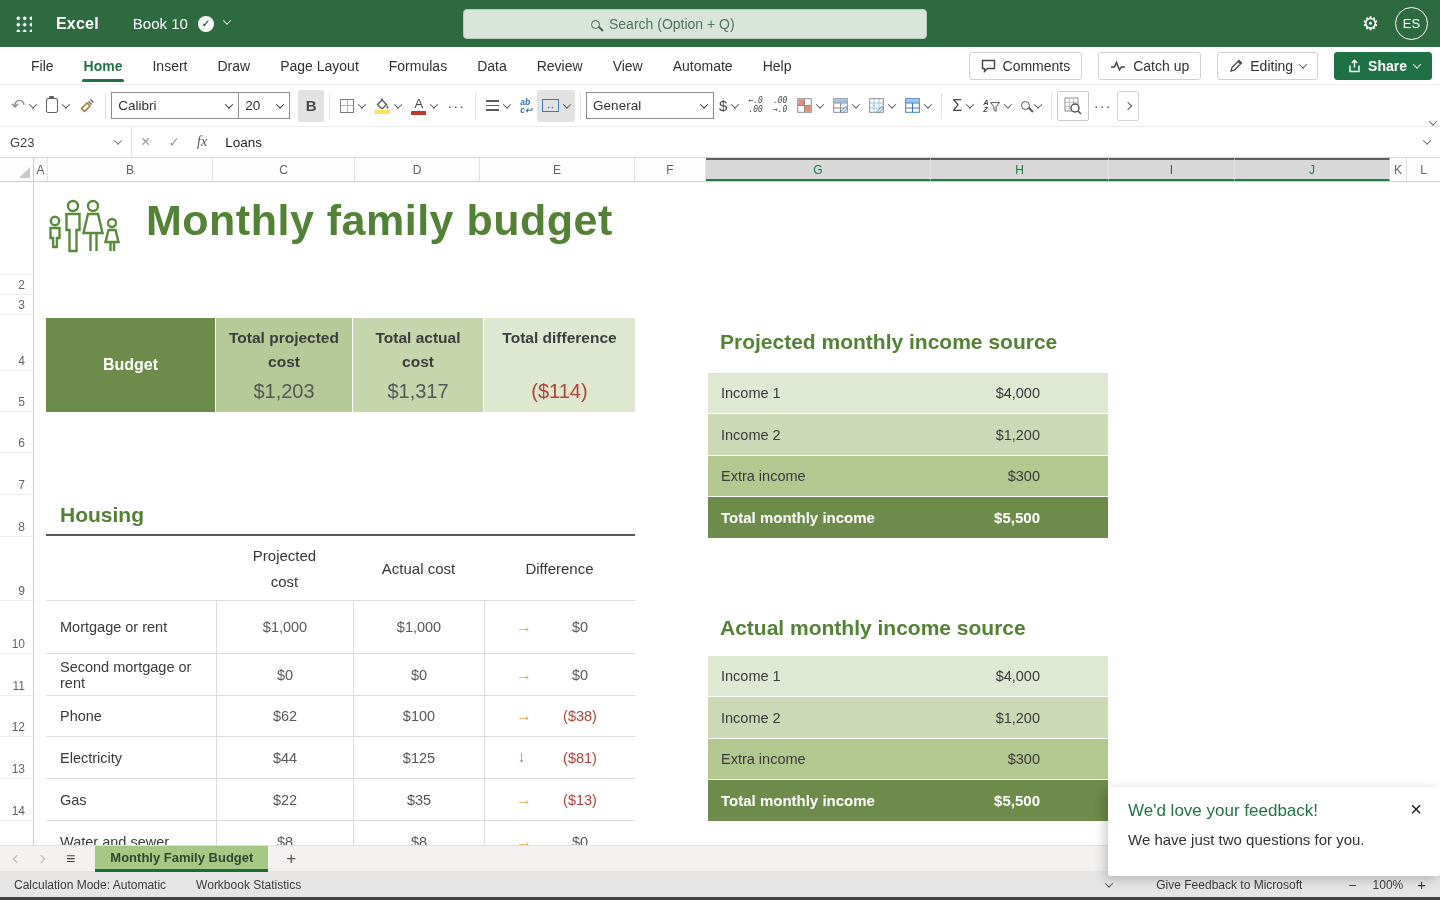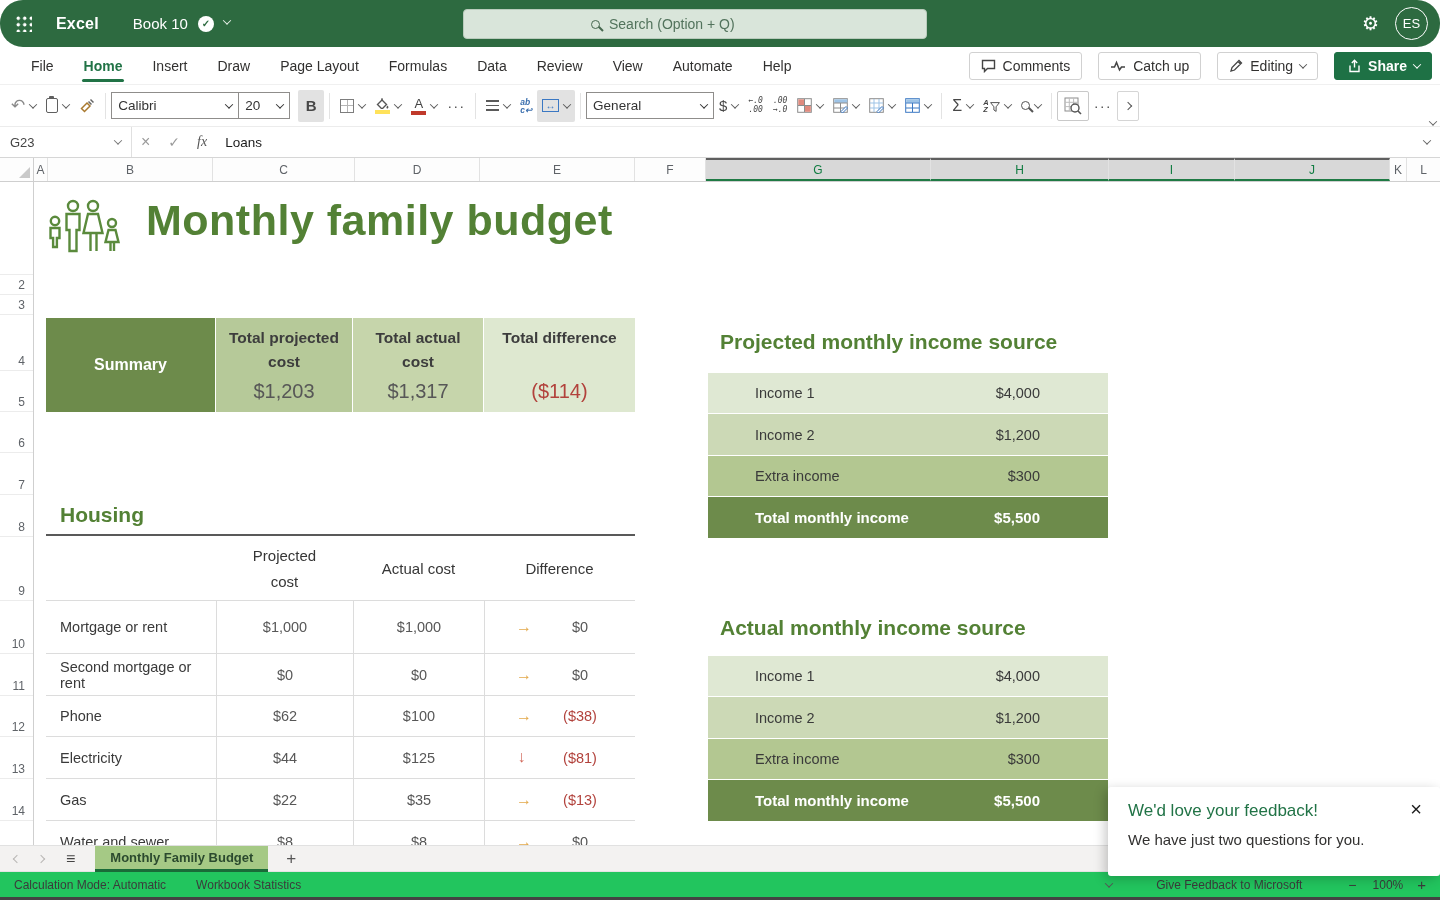--- a/index.html
+++ b/index.html
@@ -1,21 +1,21 @@
 <!DOCTYPE html>
 <html><head>
 <meta charset="utf-8">
 <style>
   * { margin:0; padding:0; box-sizing:border-box; }
   html,body { width:1440px; height:900px; overflow:hidden; }
   body { font-family:"Liberation Sans", sans-serif; background:#fff; }
   .screen { position:relative; width:1440px; height:900px; background:#fff; overflow:hidden; }
 
   
-  .topbar { position:relative; height:47px; background:#2d6a40; display:flex; align-items:center; color:#fff;border-radius:23px; }
+  .topbar { position:relative; height:47px; background:#2d6a40; display:flex; align-items:center; color:#fff; }
   .waffle { width:17px; height:17px; margin-left:15px;
     background:radial-gradient(circle, #fff 1.7px, transparent 2px) 0 0/6.5px 6.5px; }
   .appname { font-size:16px; font-weight:bold; margin-left:24px; letter-spacing:.2px; }
   .docname { font-size:15px; margin-left:34px; }
   .savebadge { width:16px; height:16px; border-radius:50%; background:#fff; color:#2d6a40;
     font-size:10px; display:flex; align-items:center; justify-content:center; margin-left:10px; font-weight:bold; }
   .chev { display:inline-block; width:6px; height:6px; border-right:1.4px solid currentColor;
     border-bottom:1.4px solid currentColor; transform:rotate(45deg) translate(-1px,-1px); }
   .topchev { margin-left:10px; margin-top:-4px; color:#e8f0e8; }
   .searchbox { position:absolute; left:463px; top:9px; width:464px; height:30px; background:#d9e5da;
@@ -132,36 +132,36 @@
   .hc.p { width:137px; } .hc.a { width:131px; } .hc.d { width:151px; }
   .hrow .hc.p, .hrow .hc.a, .hrow .hc.d { border-left:1px solid #dcdcdc; align-self:stretch; }
   .hhead .wrapcell { width:84px; line-height:1.7; }
   .diffcell { display:flex; align-items:center; justify-content:flex-start; }
   .arrow { font-size:16px; font-weight:bold; color:#e3a94b; margin-left:30px; width:18px; text-align:center; }
   .arrow.down { color:#d2685a; display:inline-block; transform:rotate(90deg); }
   .dv { flex:1; text-align:center; padding-left:6px; padding-right:14px; }
 
   .inc-title { position:absolute; left:686px; font-size:21px; font-weight:bold; color:#538135; }
   .inc-table { position:absolute; left:674px; width:400px; }
-  .incrow { display:flex; align-items:center; border-bottom:1px solid #fff; padding-right:68px; font-size:14.5px; color:#3a3a3a;padding-left:34px; }
+  .incrow { display:flex; align-items:center; border-bottom:1px solid #fff; padding-right:68px; font-size:14.5px; color:#3a3a3a; }
   .incrow .lb { flex:1; padding-left:13px; }
   .sh-lightest { background:#dfe8d3; } .sh-light { background:#ccd9b6; }
   .sh-med { background:#b3c791; } .sh-dark { background:#6d8b4b; color:#fff; font-weight:bold; font-size:15px; }
 
   
   .tabbar { height:26px; background:#f3f2f1; display:flex; align-items:center; border-top:1px solid #e1e1e1; position:relative; }
   .navchev { color:#b8b6b4; margin-left:14px; }
   .navchev.l { transform:rotate(135deg); } .navchev.r { transform:rotate(-45deg); margin-left:18px; }
   .hamb { font-size:16px; color:#444; margin-left:22px; }
   .sheettab { margin-left:20px; height:26px; background:#a5c985; color:#2b4a2e; font-size:13px; font-weight:bold;
     display:flex; align-items:center; padding:0 15px; border-bottom:3px solid #1a6b38; }
   .addsheet { font-size:17px; color:#555; margin-left:18px; }
 
   
-  .statusbar { height:26px; background:#22c55e; border-top:1px solid #e3e3e3; display:flex; align-items:center;
+  .statusbar { height:26px; background:#e5e5e5; border-top:1px solid #e3e3e3; display:flex; align-items:center;
     font-size:12px; color:#3b3b3b; padding:0 14px; }
   .statusbar .left { display:flex; gap:30px; }
   .statusbar .right { margin-left:auto; display:flex; align-items:center; gap:0; }
   .st-chev { color:#555; margin-right:44px; }
   .fb-link { margin-right:46px; }
   .zoom-minus { font-size:14px; margin-right:16px; }
   .zoom-pct { margin-right:14px; }
   .zoom-plus { font-size:15px; }
   .bottomedge { height:3px; background:#434343; }
 
@@ -455,21 +455,21 @@
           <circle cx="47" cy="8" r="5"></circle>
           <path d="M42 16 h10 l4.5 19 h-19 z"></path>
           <path d="M44.5 35 v18 M50.5 35 v18"></path>
           <circle cx="66" cy="25" r="4"></circle>
           <path d="M62.5 32 h7 l3 12 h-13 z"></path>
           <path d="M64.5 44 v9 M68 44 v9"></path>
         </svg>
         <h1 class="sheet-title">Monthly family budget</h1>
 
         <div class="summary">
-          <div class="sumcell sum-label">Summary</div>
+          <div class="sumcell sum-label">Budget</div>
           <div class="sumcell sumcol c-proj">
             <div class="hd">Total projected cost</div>
             <div class="vl">$1,203</div>
           </div>
           <div class="sumcell sumcol c-act">
             <div class="hd">Total actual cost</div>
             <div class="vl">$1,317</div>
           </div>
           <div class="sumcell sumcol c-diff">
             <div class="hd">Total difference</div>

